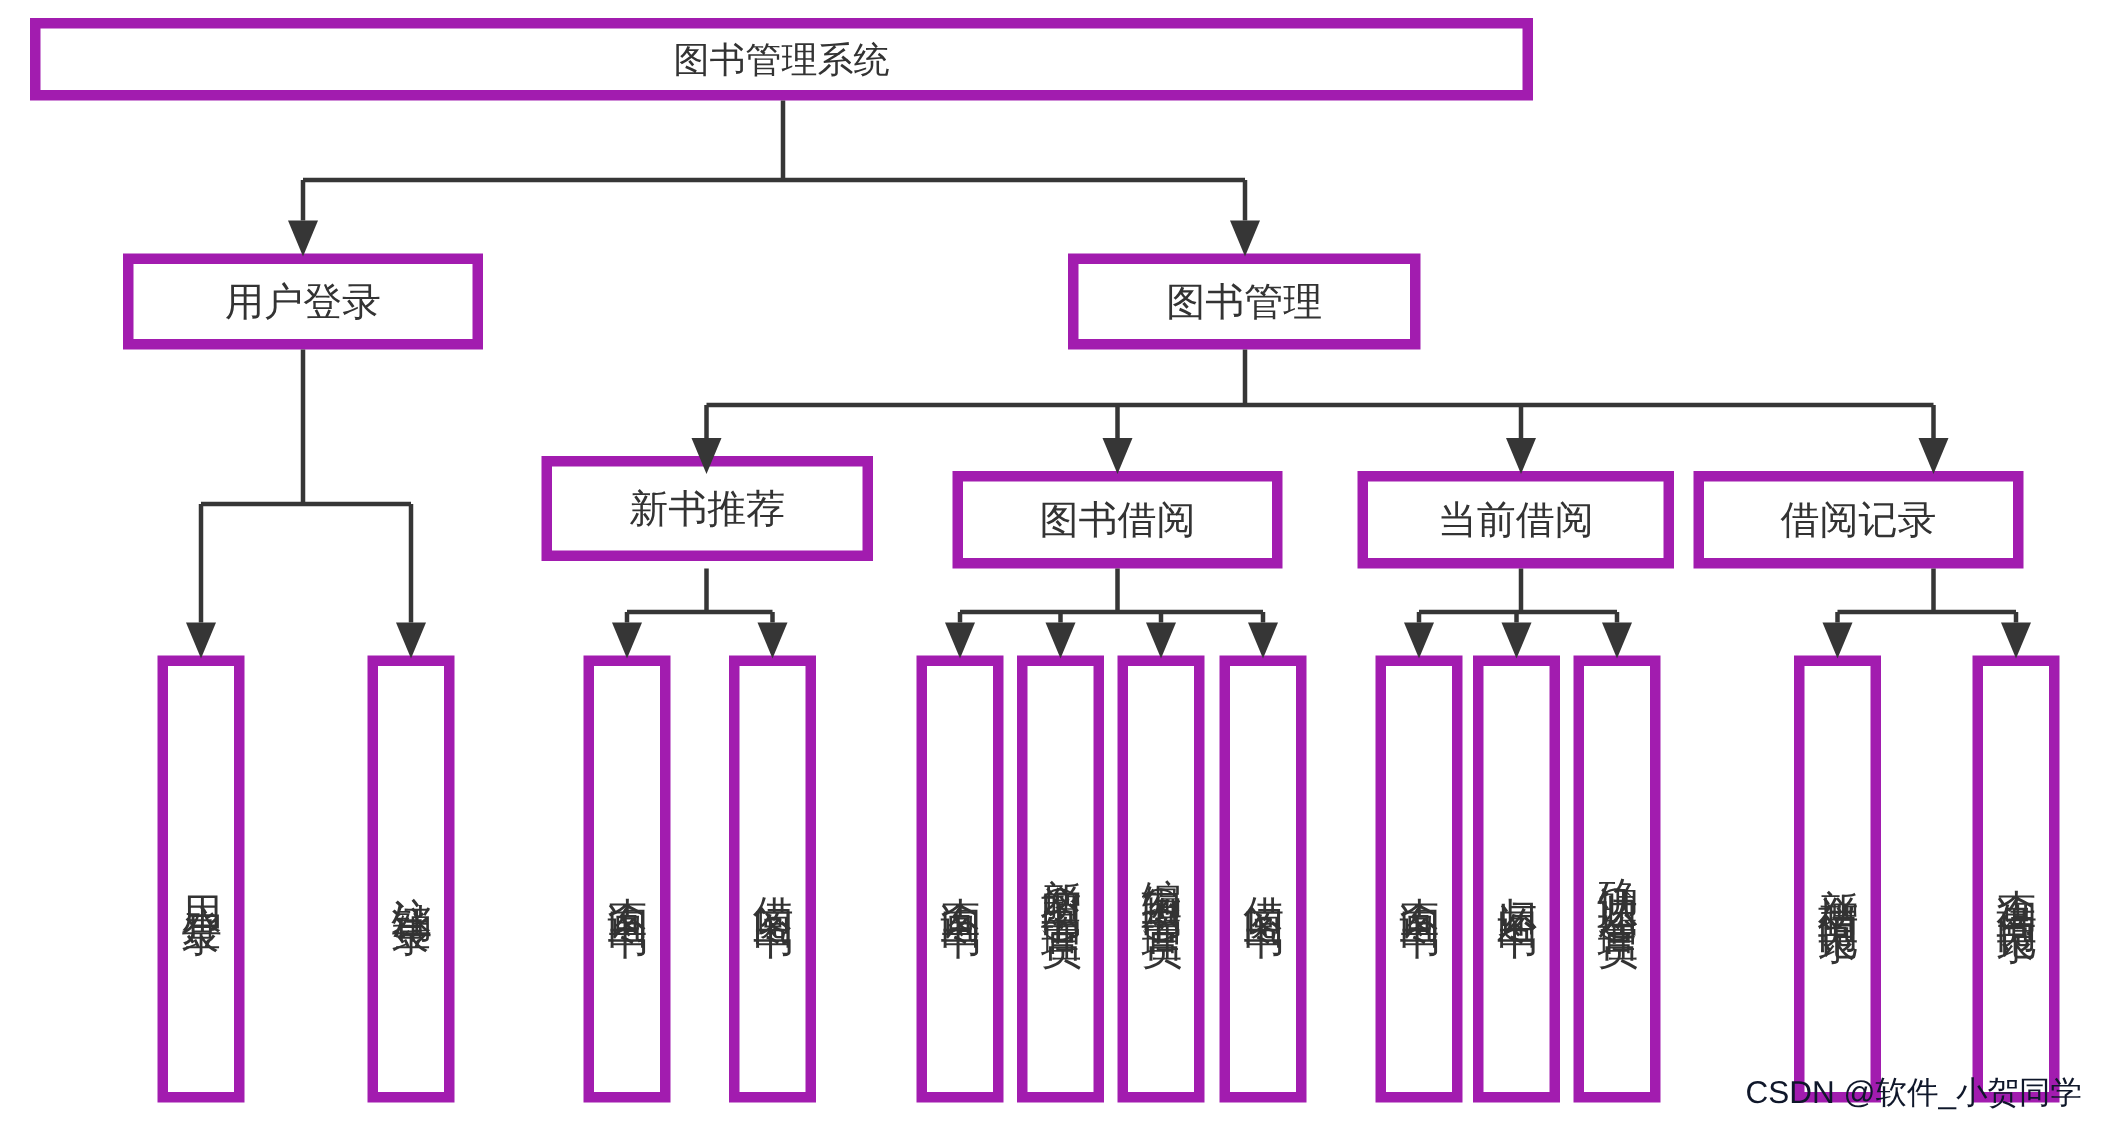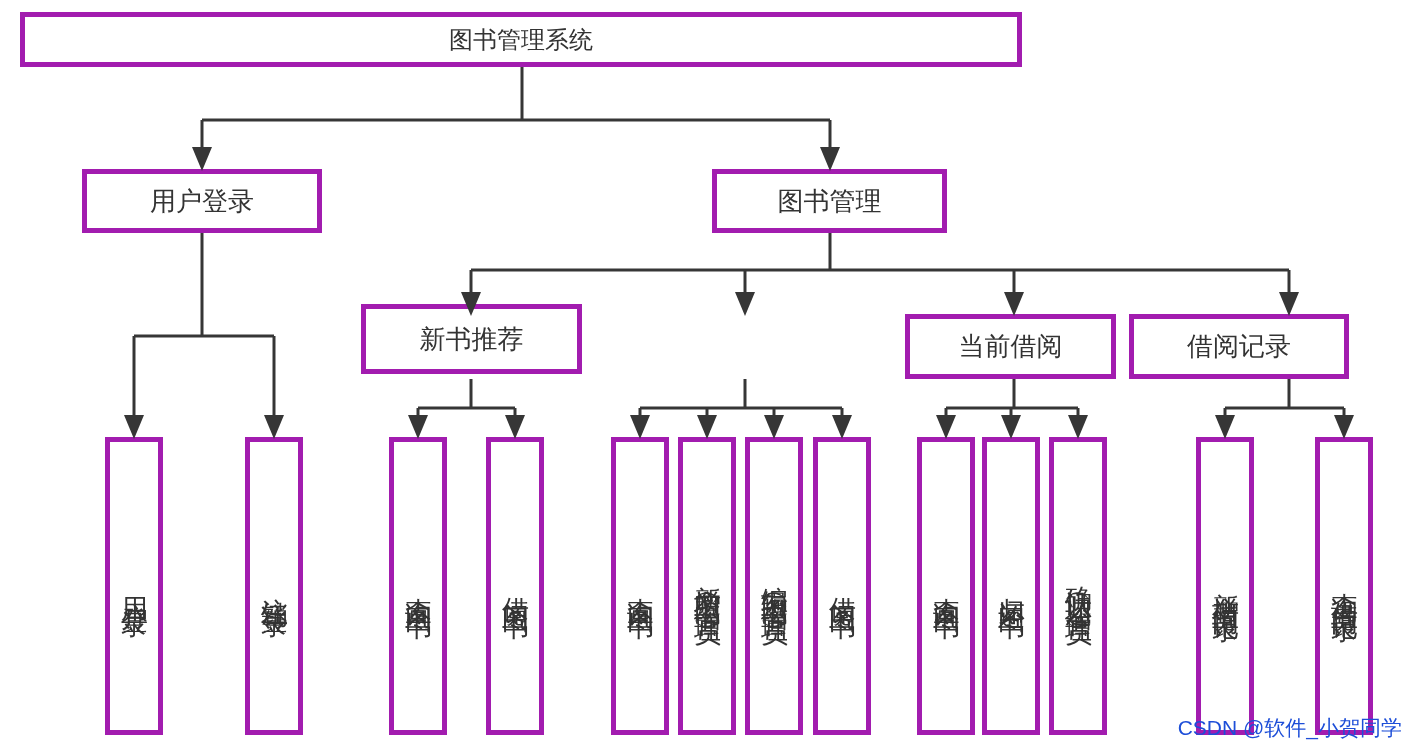--- a/index.html
+++ b/index.html
@@ -12,21 +12,21 @@
     position: relative;
     width: 1405px;
     height: 747px;
     background: #ffffff;
     overflow: hidden;
   }
   .node {
     position: absolute;
     box-sizing: border-box;
     background: #ffffff;
-    border: 5px solid #a21caf;
+    border: 7px solid #a21caf;
     color: #333333;
     display: flex;
     align-items: center;
     justify-content: center;
     text-align: center;
     z-index: 2;
   }
   .node.root  { font-size: 24px; }
   .node.lvl2,
   .node.lvl3  { font-size: 26px; }
@@ -42,24 +42,24 @@
     position: absolute;
     left: 0;
     top: 0;
     z-index: 3;
     pointer-events: none;
   }
   #connectors .ln   { stroke: #363636; stroke-width: 3; fill: none; }
   #connectors .head { fill: #363636; stroke: none; }
   #watermark {
     position: absolute;
-    right: 3px;
+    right: 17px;
     bottom: 5px;
     font-size: 21px;
-    color: #1d4ed8;
+    color: #0f172a;
     z-index: 5;
     white-space: nowrap;
   }
 </style>
 </head>
 <body>
 
 <div id="canvas">
 
   <svg id="connectors" width="1405" height="747" viewBox="0 0 1405 747">
@@ -124,20 +124,23 @@
   <div class="node lvl2" style="left:82px; top:169px; width:240px; height:64px;">
     <span>用户登录</span>
   </div>
   <div class="node lvl2" style="left:712px; top:169px; width:235px; height:64px;">
     <span>图书管理</span>
   </div>
 
   <div class="node lvl3" style="left:361px; top:304px; width:221px; height:70px;">
     <span>新书推荐</span>
   </div>
+  <div class="node lvl3" style="left:635px; top:314px; width:220px; height:65px;">
+    <span>图书借阅</span>
+  </div>
   <div class="node lvl3" style="left:905px; top:314px; width:211px; height:65px;">
     <span>当前借阅</span>
   </div>
   <div class="node lvl3" style="left:1129px; top:314px; width:220px; height:65px;">
     <span>借阅记录</span>
   </div>
 
   <div class="node leaf" style="left:105px; top:437px; width:58px; height:298px;">
     <span class="vtext">用户登录</span>
   </div>

